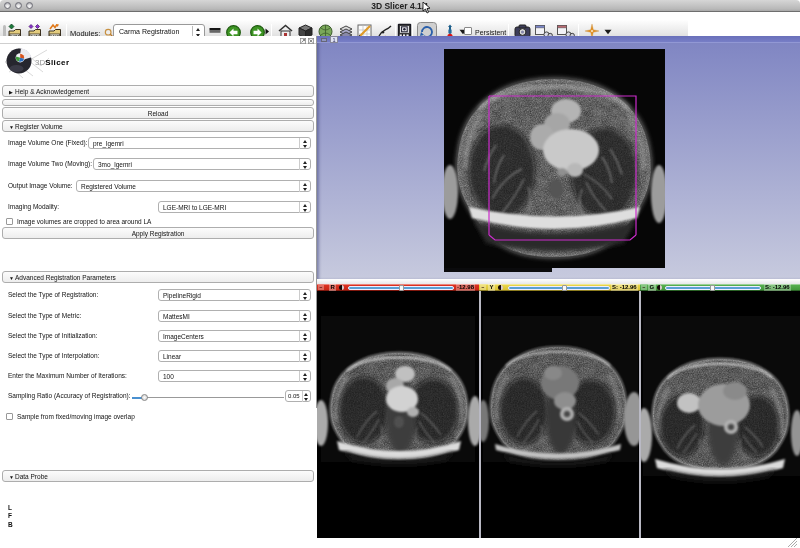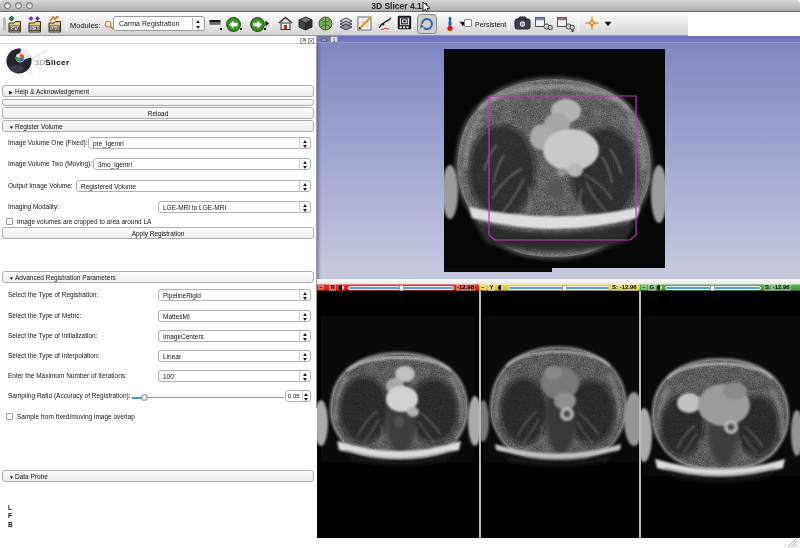--- a/index.html
+++ b/index.html
@@ -12,21 +12,21 @@
 #titlebar { left:0; top:0; width:800px; height:12px;
   background:linear-gradient(#d6d6d6,#b9b9b9 80%,#a8a8a8);
   border-bottom:1px solid #6e6e6e; border-radius:4px 4px 0 0; }
 .tbtn { position:absolute; top:2px; width:7px; height:7px; border-radius:50%;
   background:radial-gradient(circle at 50% 70%, #f2f2f2 20%, #c7c7cb 60%, #87878f 100%);
   border:0.5px solid #707078; }
 #title { position:absolute; top:1px; left:0; width:800px; text-align:center;
   font-size:8.5px; color:#222; font-weight:bold; }
 
 
-#toolbar { left:0; top:12px; width:688px; height:24px;
+#toolbar { left:0; top:20px; width:688px; height:24px;
   background:linear-gradient(#fefefe,#e8e8e8 55%,#d2d2d2);
   border-bottom:1px solid #9a9a9a; }
 .tsep { position:absolute; top:4px; width:1px; height:15px; background:#aaa; border-right:1px solid #fff; }
 .ticon { position:absolute; top:3px; }
 #modlabel { position:absolute; left:70px; top:9px; font-size:7.5px; color:#111; }
 #modcombo { position:absolute; left:113px; top:4px; width:92px; height:15px; background:#fff;
   border:1px solid #999; border-radius:3px; font-size:7px; color:#111;
   line-height:14px; padding-left:5px; }
 #modcombo .step { position:absolute; right:1px; top:1px; width:11px; height:12px; font-size:6px;
   color:#222; text-align:center; line-height:6px; border-left:1px solid #bbb; }

